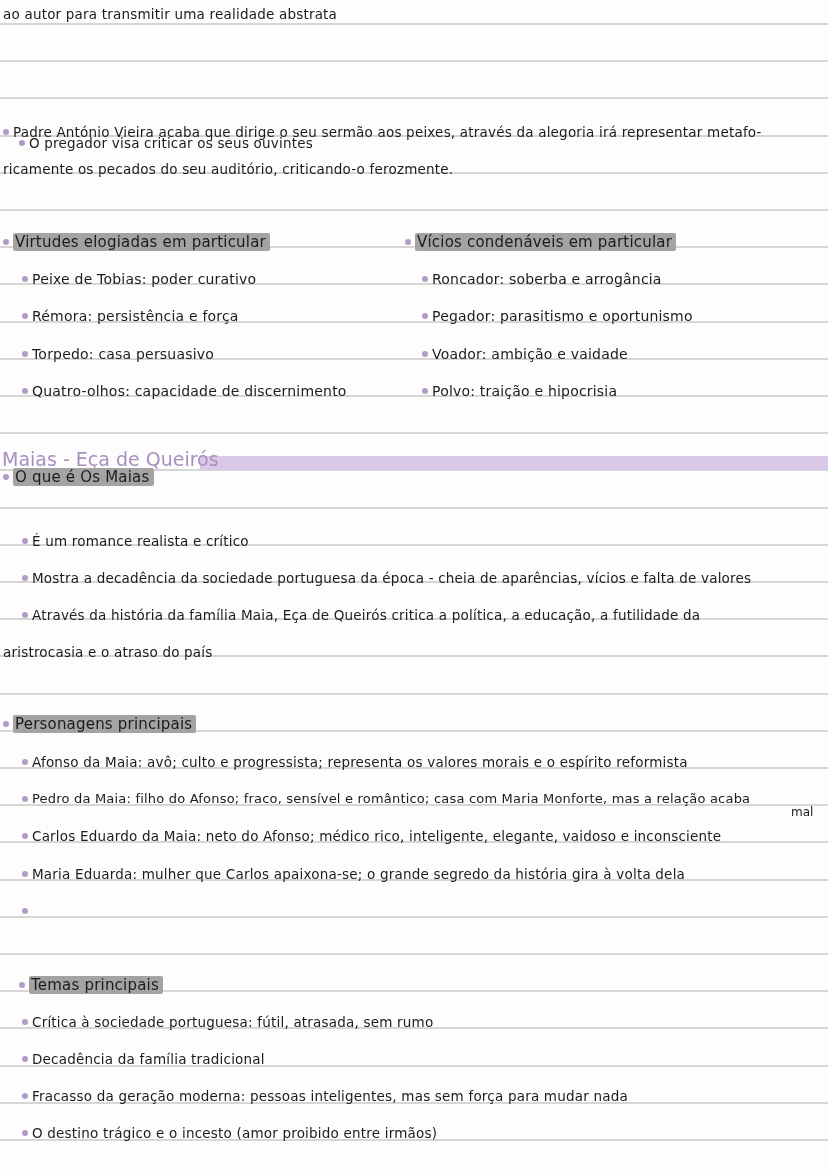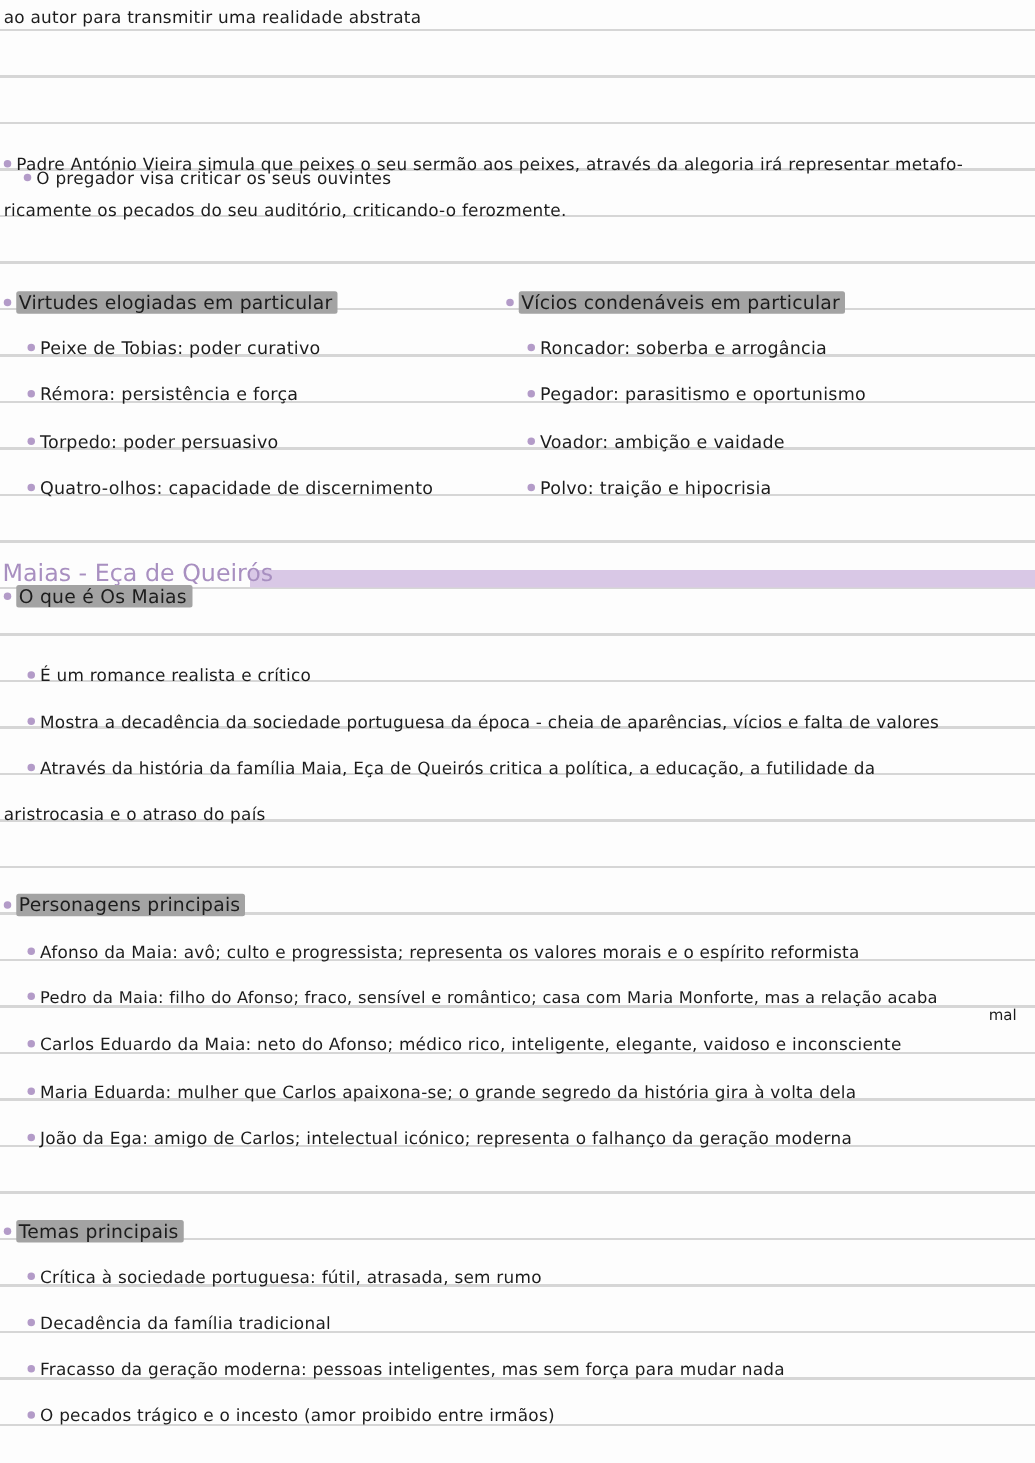--- a/index.html
+++ b/index.html
@@ -52,35 +52,35 @@
 <body>
 
 <div class="rules"></div>
 
 <div class="line" style="top:5px; left:3px;">ao autor para transmitir uma realidade abstrata</div>
 
 <div class="line" style="top:86px; left:19px;margin-top:48px;">
   <span class="dot"></span><span>O pregador visa criticar os seus ouvintes</span>
 </div>
 <div class="line" style="top:123px; left:3px;">
-  <span class="dot"></span><span>Padre António Vieira simula que peixes o seu sermão aos peixes, através da alegoria irá representar metafo-</span>
+  <span class="dot"></span><span>Padre António Vieira acaba que dirige o seu sermão aos peixes, através da alegoria irá representar metafo-</span>
 </div>
 <div class="line" style="top:160px; left:3px;">ricamente os pecados do seu auditório, criticando-o ferozmente.</div>
 
 <div class="line" style="top:233px; left:3px;">
   <span class="dot"></span><span class="hl sec-title">Virtudes elogiadas em particular</span>
 </div>
 <div class="line sub" style="top:270px; left:22px;">
   <span class="dot"></span><span>Peixe de Tobias: poder curativo</span>
 </div>
 <div class="line sub" style="top:307px; left:22px;">
   <span class="dot"></span><span>Rémora: persistência e força</span>
 </div>
 <div class="line sub" style="top:345px; left:22px;">
-  <span class="dot"></span><span>Torpedo: poder persuasivo</span>
+  <span class="dot"></span><span>Torpedo: casa persuasivo</span>
 </div>
 <div class="line sub" style="top:382px; left:22px;">
   <span class="dot"></span><span>Quatro-olhos: capacidade de discernimento</span>
 </div>
 
 <div class="line" style="top:233px; left:405px;">
   <span class="dot"></span><span class="hl sec-title">Vícios condenáveis em particular</span>
 </div>
 <div class="line sub" style="top:270px; left:422px;">
   <span class="dot"></span><span>Roncador: soberba e arrogância</span>
@@ -122,30 +122,30 @@
   <span class="dot"></span><span>Pedro da Maia: filho do Afonso; fraco, sensível e romântico; casa com Maria Monforte, mas a relação acaba</span>
 </div>
 <div class="mal">mal</div>
 <div class="line" style="top:827px; left:22px;">
   <span class="dot"></span><span>Carlos Eduardo da Maia: neto do Afonso; médico rico, inteligente, elegante, vaidoso e inconsciente</span>
 </div>
 <div class="line" style="top:865px; left:22px;">
   <span class="dot"></span><span>Maria Eduarda: mulher que Carlos apaixona-se; o grande segredo da história gira à volta dela</span>
 </div>
 <div class="line" style="top:902px; left:22px;">
-  <span class="dot"></span><span>João da Ega: amigo de Carlos; intelectual icónico; representa o falhanço da geração moderna</span>
+  <span class="dot"></span>
 </div>
 
-<div class="line" style="top:976px; left:3px;">
+<div class="line" style="top:976px; left:19px;">
   <span class="dot"></span><span class="hl sec-title">Temas principais</span>
 </div>
 <div class="line" style="top:1013px; left:22px;">
   <span class="dot"></span><span>Crítica à sociedade portuguesa: fútil, atrasada, sem rumo</span>
 </div>
 <div class="line" style="top:1050px; left:22px;">
   <span class="dot"></span><span>Decadência da família tradicional</span>
 </div>
 <div class="line" style="top:1087px; left:22px;">
   <span class="dot"></span><span>Fracasso da geração moderna: pessoas inteligentes, mas sem força para mudar nada</span>
 </div>
 <div class="line" style="top:1124px; left:22px;">
-  <span class="dot"></span><span>O pecados trágico e o incesto (amor proibido entre irmãos)</span>
+  <span class="dot"></span><span>O destino trágico e o incesto (amor proibido entre irmãos)</span>
 </div>
 
 </body></html>

